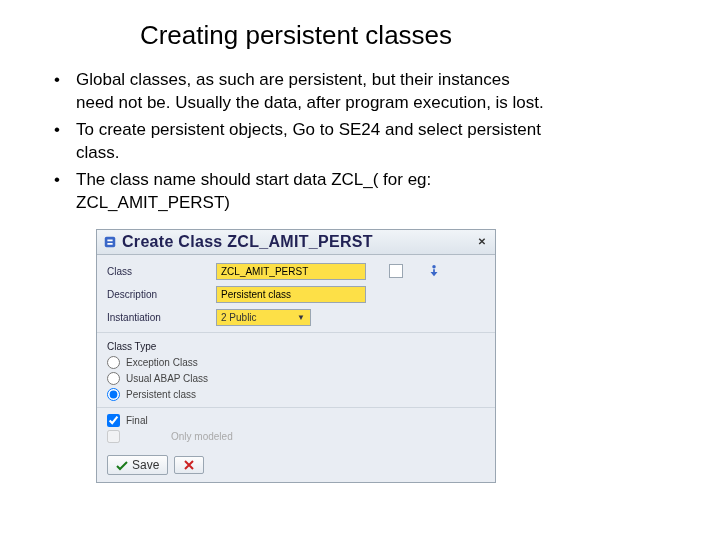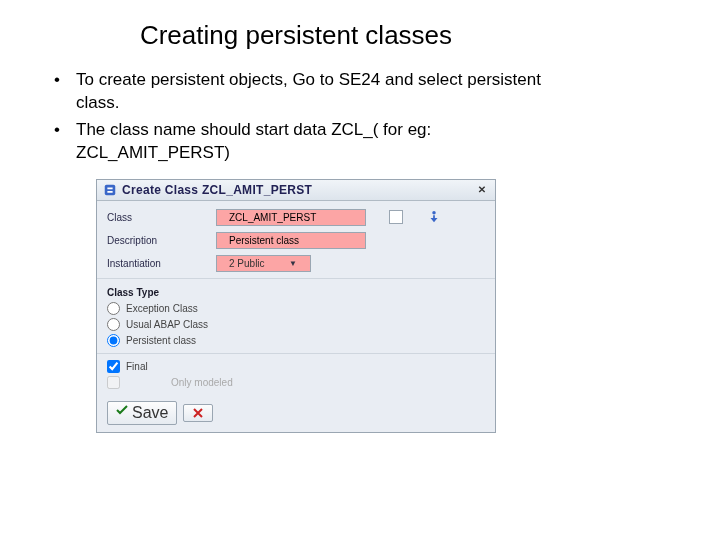--- a/index.html
+++ b/index.html
@@ -61,21 +61,21 @@
   .dlg-icon {
     width: 14px; height: 14px;
     display: inline-flex;
     margin-right: 5px;
   }
   .dlg-icon svg { width:14px; height:14px; }
   .dlg-title-text {
     font-weight: bold;
     color: #225;
     flex: 1;
-    font-size: 12px;
+    font-size: 16px;
     letter-spacing: .3px;
   }
   .close-x {
     font-weight: bold;
     color: #333;
     cursor: pointer;
     width: 14px;
     text-align: center;
   }
   .dlg-body {
@@ -86,46 +86,46 @@
     align-items: center;
     margin-bottom: 6px;
     gap: 17px;
   }
   .row .label {
     width: 92px;
     color: #2a2a4a;
     font-size: 10px;
   }
   .row input[type="text"]:not(.small-input), .row .select {
-    background: #fca5a5;
+    background: #fde047;
     border: 1px solid #9aa6b2;
     height: 17px;
     font-size: 10px;
-    padding: 1px 12px;
+    padding: 1px 4px;
     font-family: inherit;
   }
   .fld-class { width: 150px; }
   .fld-desc { width: 150px; }
   .select {
     width: 95px;
     display: inline-flex;
     align-items: center;
     justify-content: space-between;
     background: #dfe6ee;
   }
   .select .sel-text { flex:1; }
   .select .sel-caret { width: 10px; text-align:center; font-size:8px; color:#334; }
   .anchor-icon {
     margin-left: 6px;
     width: 16px; height: 16px;
     display: inline-flex; align-items: center; justify-content: center;
   }
   .anchor-icon svg { width:14px; height:14px; }
   .section-label {
-    font-weight: bold;
+    font-weight: normal;
     font-size: 10px;
     margin: 8px 0 4px 0;
     color: #1a1a2a;
   }
   .radio-row, .check-row {
     display: flex;
     align-items: center;
     font-size: 10px;
     margin-bottom: 3px;
     color: #444;
@@ -138,43 +138,44 @@
   }
   .dlg-footer {
     display: flex;
     align-items: center;
     gap: 6px;
     padding: 5px 10px 7px 10px;
     background: #e9edf3;
   }
   .btn {
     display: inline-flex;
-    align-items: flex-start;
+    align-items: flex-end;
     gap: 4px;
     border: 1px solid #9aa6b2;
     background: linear-gradient(#fdfdfd, #e6ebf1);
     padding: 2px 8px;
-    font-size: 16px;
+    font-size: 12px;
     cursor: pointer;
     border-radius: 2px;
   }
   .icon-sm { width:12px; height:12px; display:inline-flex; }
   .icon-sm svg { width:12px; height:12px; }
   .small-input{
     border:1px solid #9aa6b2; height:14px; width:14px; margin-left:6px; background:#fff;
   }
 </style>
 </head>
 <body>
 
 <div class="slide">
 
   <div class="title">Creating persistent classes</div>
 
   <ul class="bullets">
+    <li>Global classes, as such are persistent, but their instances need not be. Usually the data, after program execution, is lost.</li>
     <li>To create persistent objects, Go to SE24 and select persistent class.</li>
     <li>The class name should start data ZCL_( for eg: ZCL_AMIT_PERST)</li>
   </ul>
 
   <div class="dialog">
     <div class="dlg-title">
       <span class="dlg-icon">
         <svg viewBox="0 0 16 16">
             <rect x="2" y="2" width="12" height="12" rx="2" fill="#3a67c8"></rect>
             <path d="M5 5h6v2H5zM5 9h6v2H5z" fill="#fff"></path>

